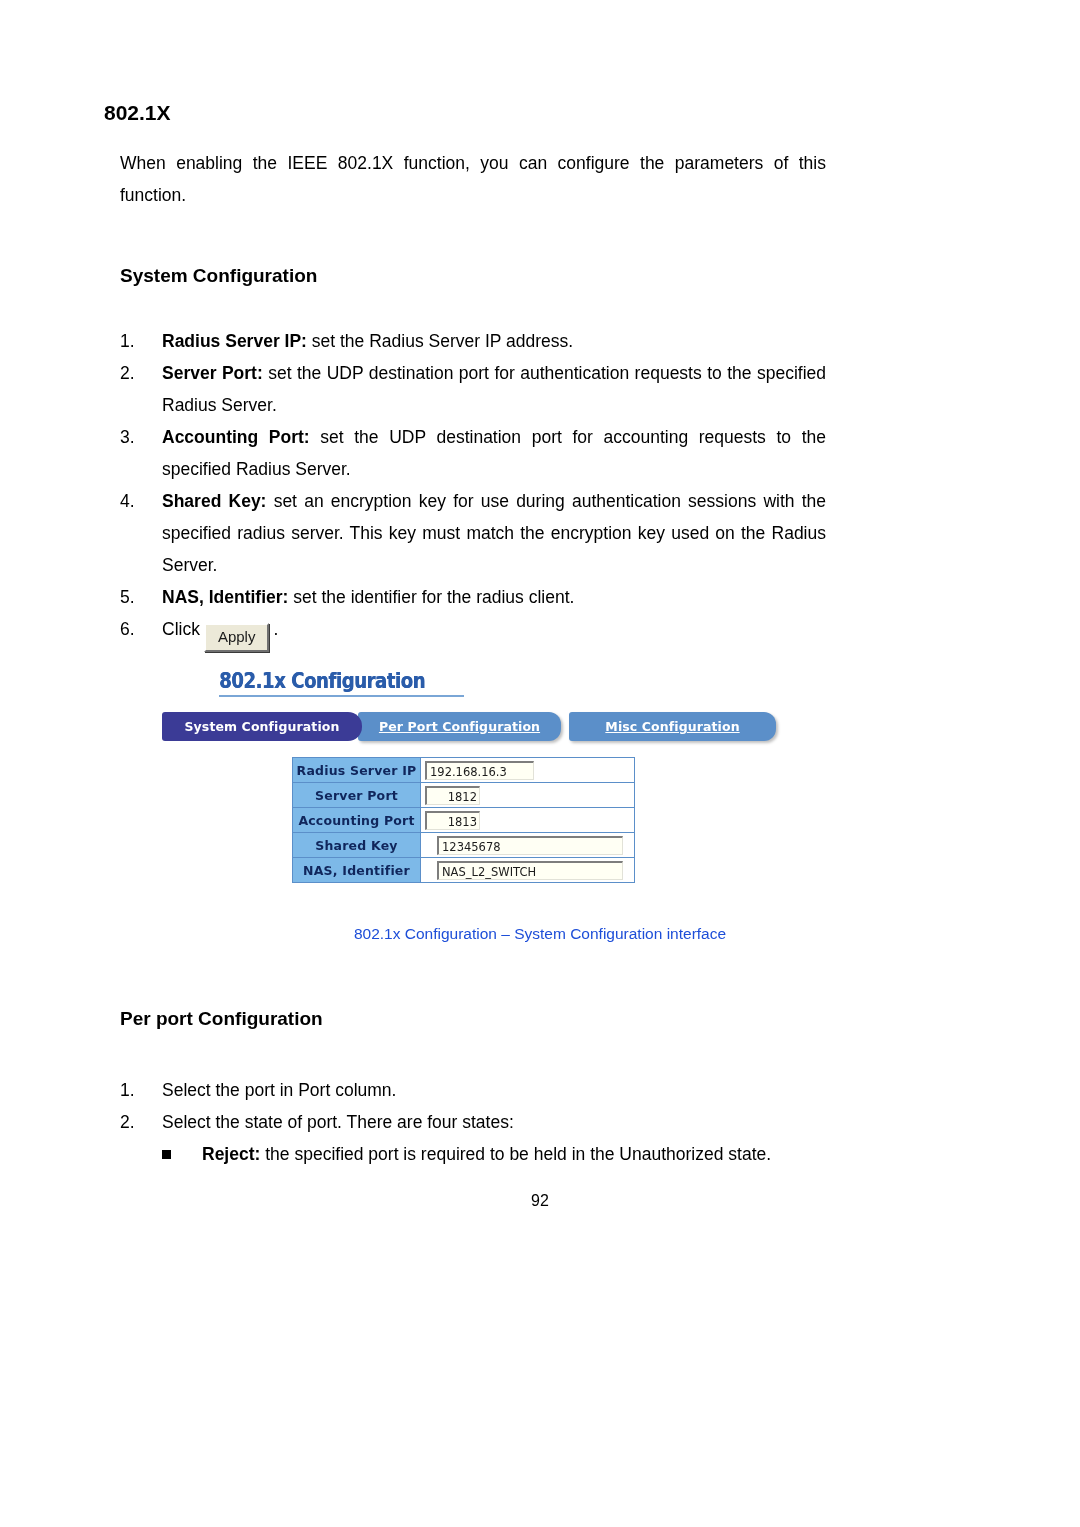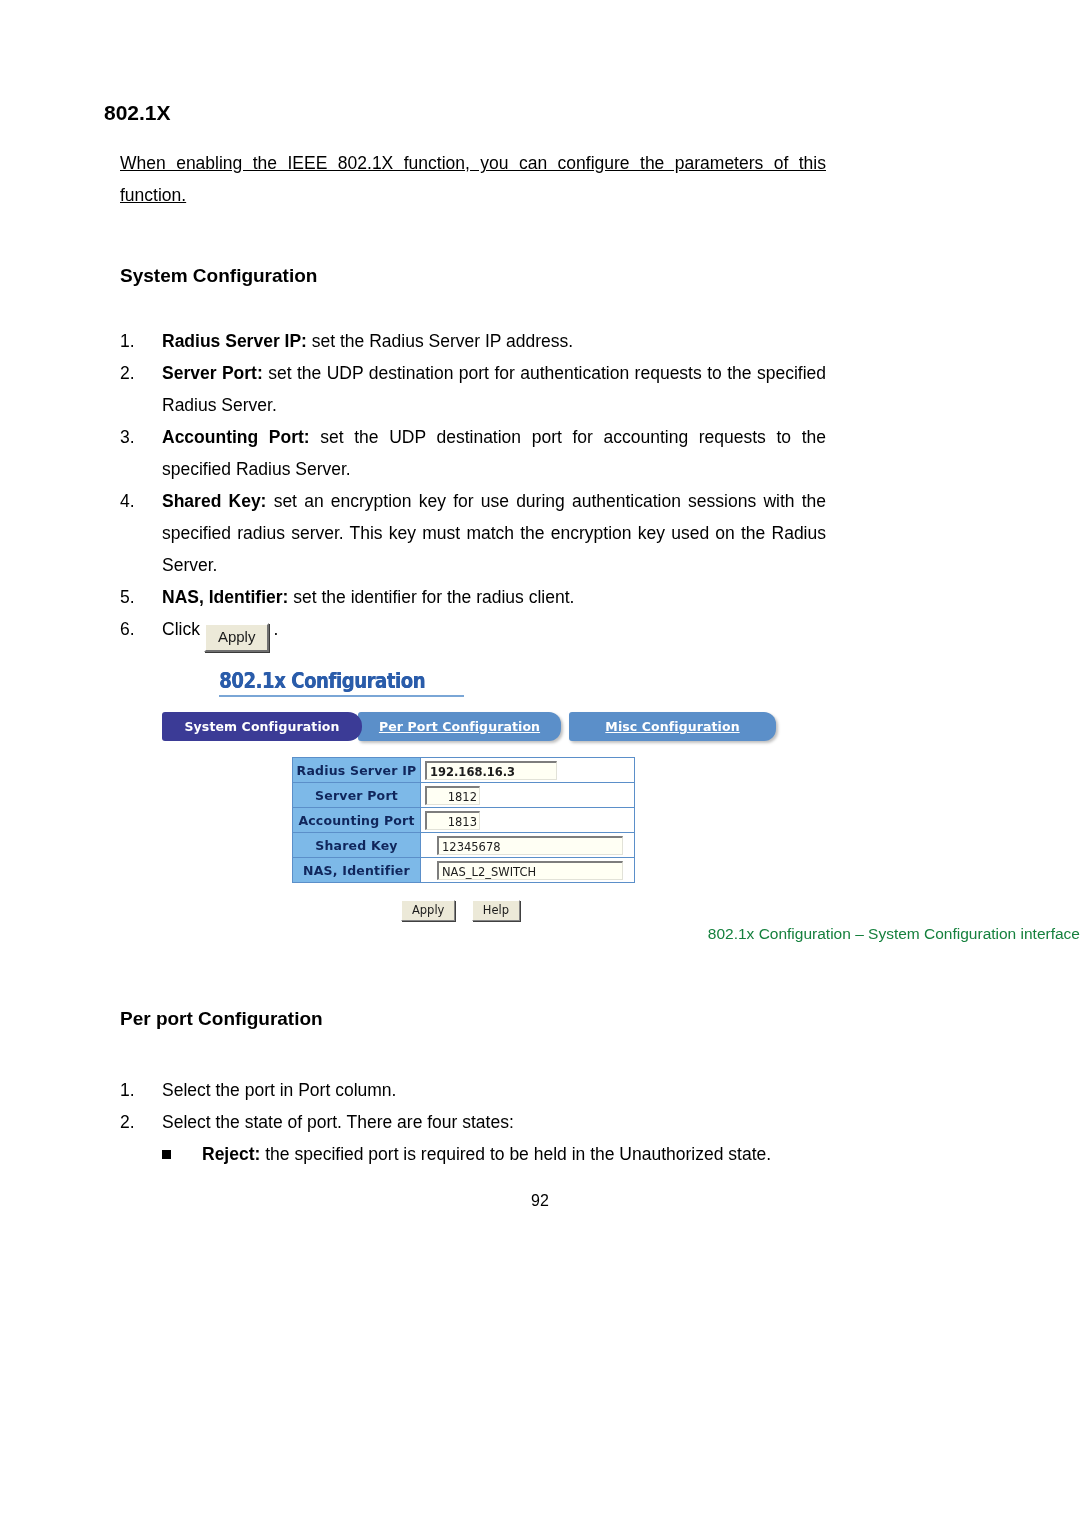--- a/index.html
+++ b/index.html
@@ -37,21 +37,20 @@
     line-height: 1.2;
   }
 
   p.body-para {
     font-size: 17.5px;
     line-height: 32px;
     text-align: justify;
     margin: 22px 0 0 0;
     -webkit-hyphens: none;
     hyphens: none;
-    text-decoration: underline;
   }
 
   h2.sub-title {
     font-size: 19px;
     font-weight: bold;
     margin: 54px 0 0 0;
   }
 
   ol.num-list {
     list-style: none;
@@ -210,21 +209,21 @@
     border-bottom: 1px solid #e2e2d8;
     font-family: "DejaVu Sans", sans-serif;
     font-size: 11.5px;
     line-height: 16px;
     color: #1c1c1c;
     padding: 1px 2px 0 3px;
     vertical-align: middle;
     overflow: hidden;
     white-space: nowrap;
   }
-  .txt.w-ip   { width: 132px; font-weight: bold; }
+  .txt.w-ip   { width: 109px; }
   .txt.w-port { width: 55px; text-align: right; }
   .txt.w-long { width: 186px; margin-left: 12px; }
 
   .btnrow {
     position: absolute;
     left: 0;
     top: 243px;
     width: 607px;
     text-align: center;
   }
@@ -242,23 +241,23 @@
     color: #1a1a1a;
     padding: 2px 10px 3px 10px;
     margin: 0 6px;
   }
 
   .caption {
     position: absolute;
     left: 0;
     top: 925px;
     width: 1080px;
-    text-align: right;
+    text-align: center;
     font-size: 15.5px;
-    color: #15803d;
+    color: #1d4ed8;
     font-family: "Liberation Sans", sans-serif;
   }
 
   
   .lower {
     position: absolute;
     left: 120px;
     top: 1008px;
     width: 706px;
   }
@@ -392,24 +391,20 @@
         </tr>
         <tr>
           <td class="lbl">NAS, Identifier</td>
           <td class="val">
             <span class="txt w-long">NAS_L2_SWITCH</span>
           </td>
         </tr>
       </tbody>
     </table>
 
-    <div class="btnrow">
-      <span class="winbtn">Apply</span>
-      <span class="winbtn">Help</span>
-    </div>
   </div>
 
   <div class="caption">802.1x Configuration – System Configuration interface</div>
 
   <div class="lower">
     <h2>Per port Configuration</h2>
 
     <ol class="lower-list">
       <li>
         <span class="num">1.</span><span>Select the port in Port column.</span>

